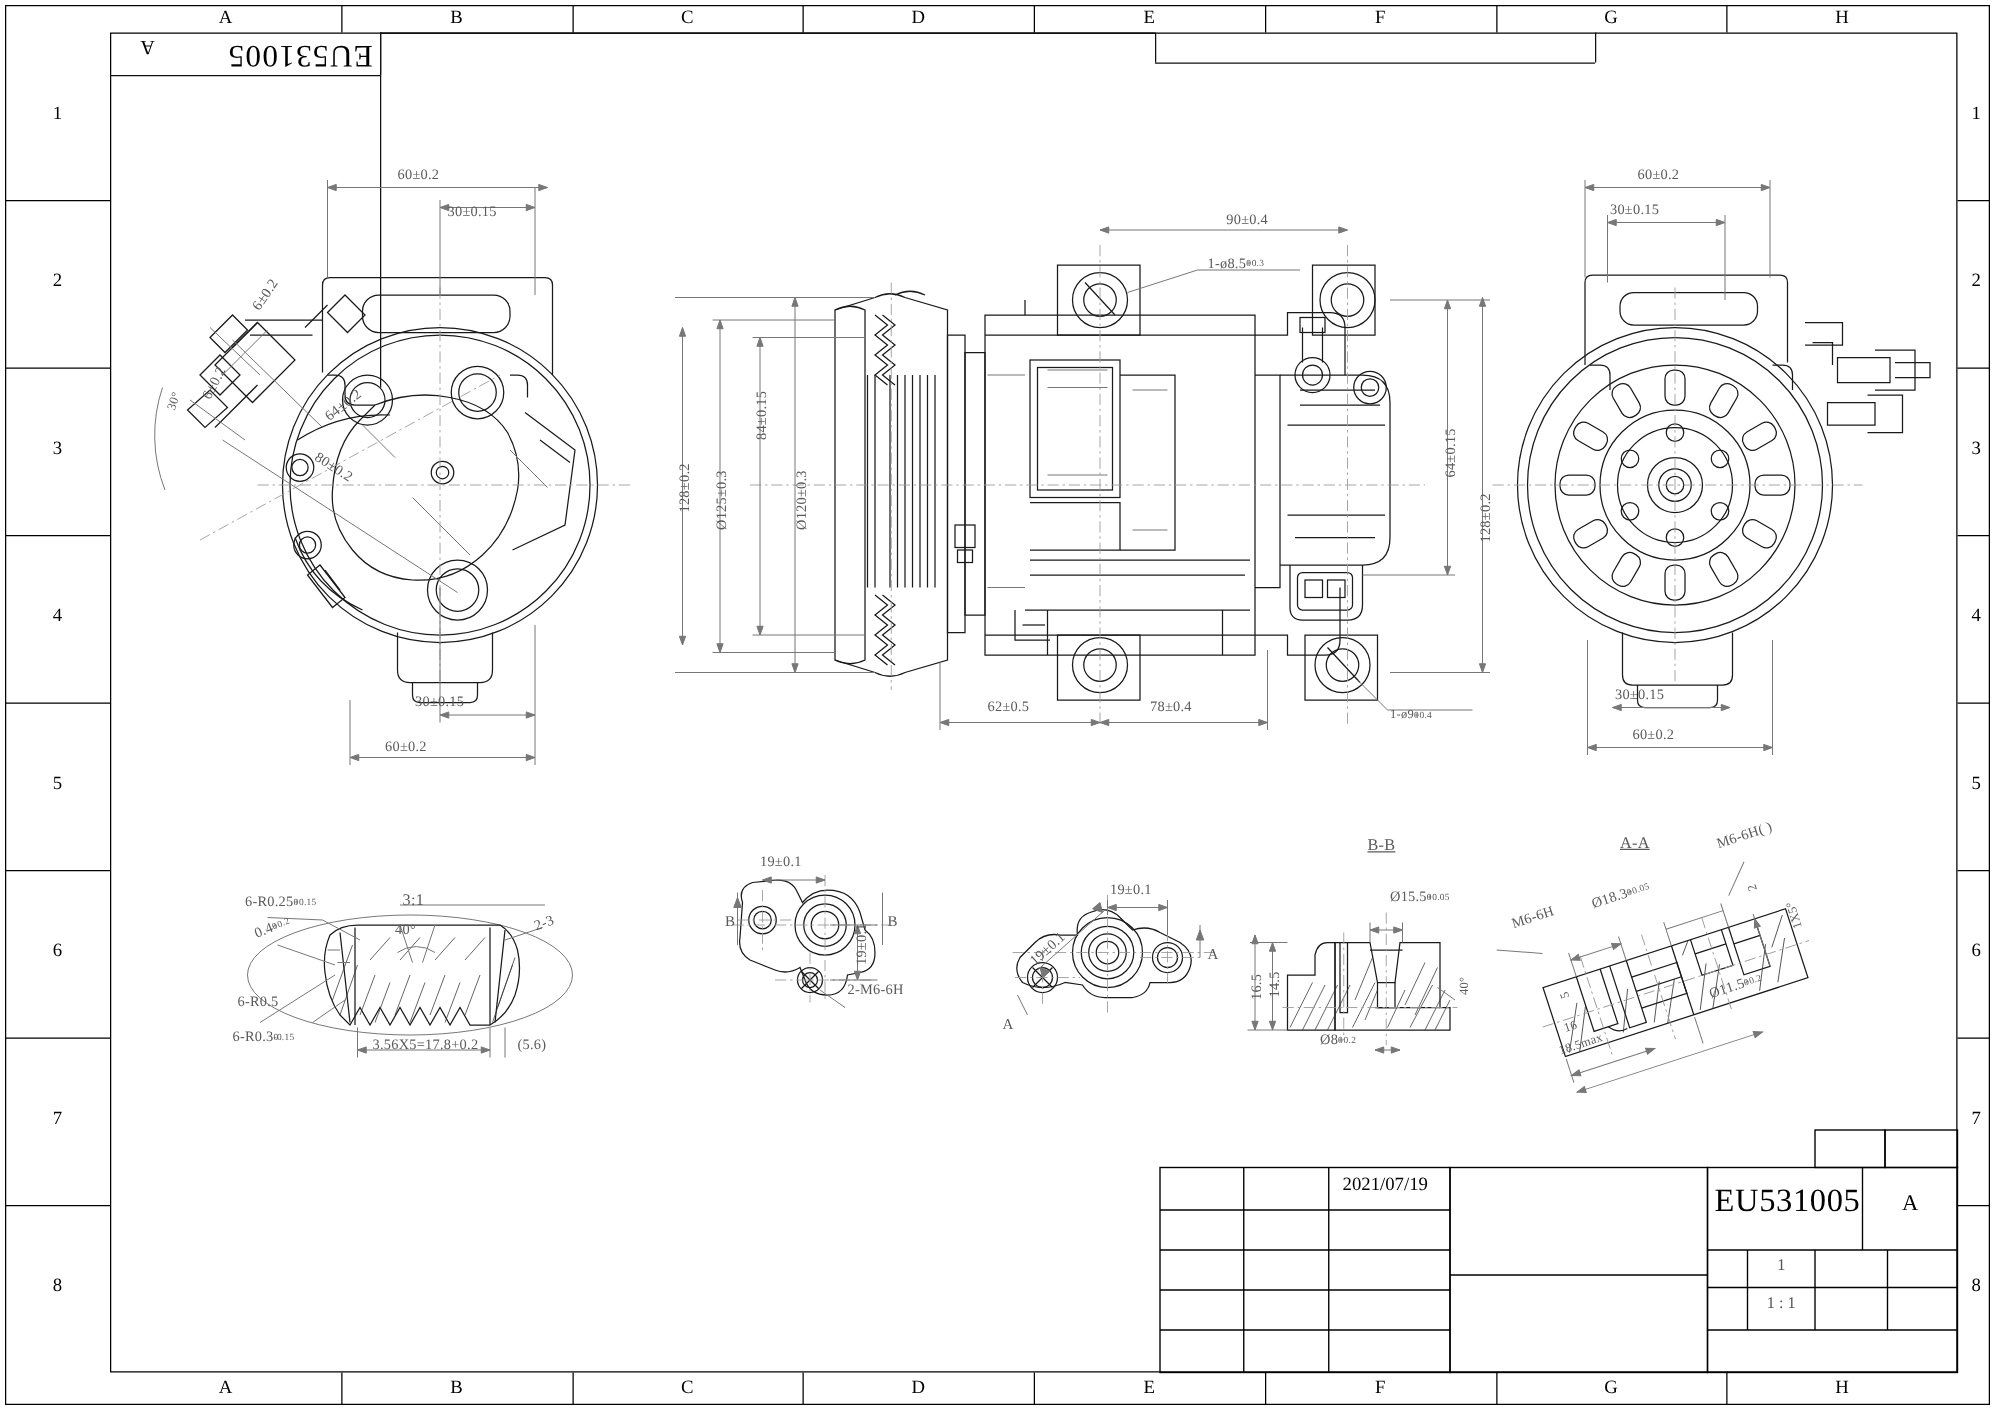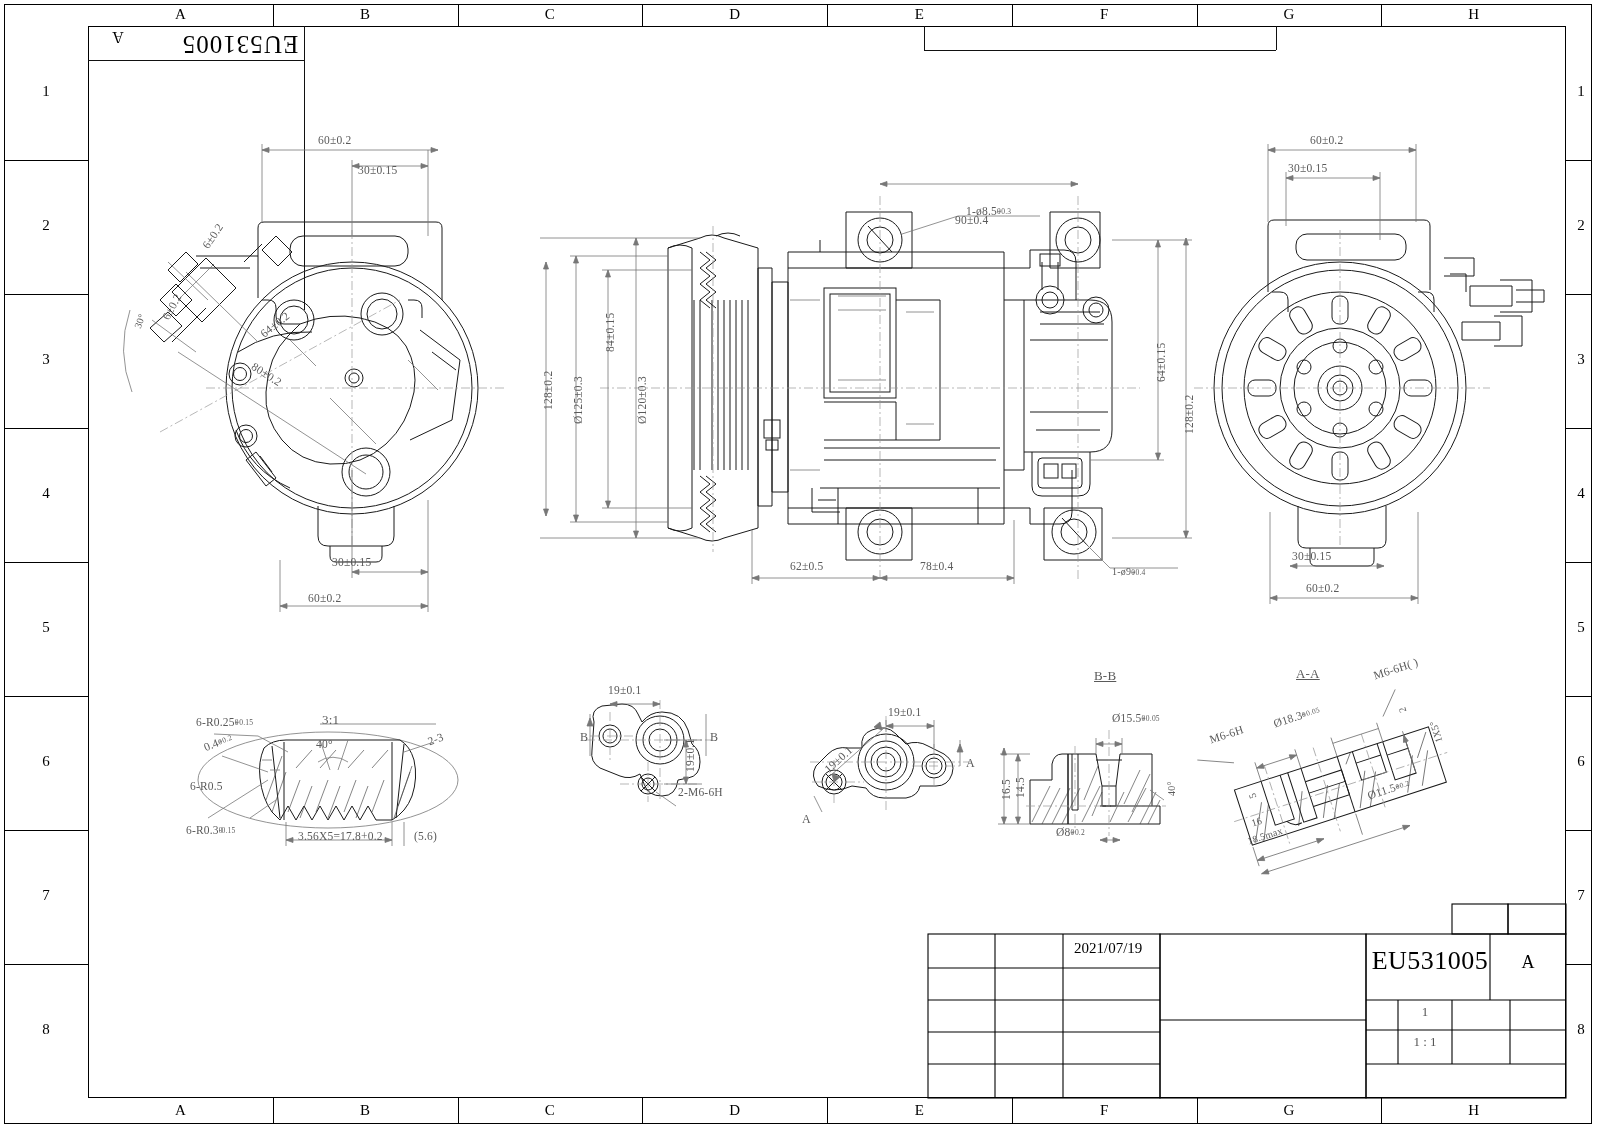--- a/index.html
+++ b/index.html
@@ -356,21 +356,21 @@
       <line x1="1090" y1="460" x2="1164" y2="460"></line>
       <line x1="1112" y1="538" x2="1192" y2="538"></line>
     </g>
   </svg>
 
   <div class="dim rot90" style="left:542px;top:410px;">128±0.2</div>
   <div class="dim rot90" style="left:572px;top:424px;">Ø125±0.3</div>
   <div class="dim rot90" style="left:636px;top:424px;">Ø120±0.3</div>
   <div class="dim rot90" style="left:604px;top:352px;">84±0.15</div>
 
-  <div class="dim" style="left:955px;top:170px;margin-top:44px;">90±0.4</div>
+  <div class="dim" style="left:981px;top:170px;">90±0.4</div>
   <div class="dim" style="left:966px;top:205px;"><span>1-ø8.5</span><span class="stk" style="position:relative;display:inline-block;vertical-align:middle;line-height:.9;"><span class="sup" style="display:block;">+0.3</span><span class="sub" style="display:block;">0</span></span></div>
 
   <div class="dim" style="left:790px;top:560px;">62±0.5</div>
   <div class="dim" style="left:920px;top:560px;">78±0.4</div>
   <div class="dim" style="left:1112px;top:566px;font-size:10px;"><span>1-ø9</span><span style="display:inline-block;line-height:.9;vertical-align:middle;"><span class="sup" style="display:block;">+0.4</span><span class="sub" style="display:block;">0</span></span></div>
 
   <div class="dim rot90" style="left:1155px;top:382px;">64±0.15</div>
   <div class="dim rot90" style="left:1183px;top:434px;">128±0.2</div>
 
   <svg width="1600" height="1132">
@@ -508,21 +508,21 @@
       <line x1="270" y1="770" x2="280" y2="770"></line>
       <line x1="262" y1="760" x2="272" y2="760"></line>
     </g>
   </svg>
 
   <div class="dim" style="left:196px;top:716px;"><span>6-R0.25</span><span style="display:inline-block;line-height:.9;vertical-align:middle;"><span class="sup" style="display:block;">+0.15</span><span class="sub" style="display:block;">0</span></span></div>
   <div class="dim" style="left:202px;top:742px;transform:rotate(-22deg);transform-origin:left top;"><span>0.4</span><span style="display:inline-block;line-height:.9;vertical-align:middle;"><span class="sup" style="display:block;">+0.2</span><span class="sub" style="display:block;">0</span></span></div>
   <div class="dim" style="left:322px;top:712px;font-size:13px;">3:1</div>
   <div class="dim" style="left:316px;top:738px;">40°</div>
   <div class="dim" style="left:426px;top:736px;transform:rotate(-20deg);transform-origin:left top;">2-3</div>
-  <div class="dim" style="left:190px;top:780px;">6-R0.5</div>
+  <div class="dim" style="left:190px;top:796px;">6-R0.5</div>
   <div class="dim" style="left:186px;top:824px;"><span>6-R0.3</span><span style="display:inline-block;line-height:.9;vertical-align:middle;"><span class="sup" style="display:block;">0</span><span class="sub" style="display:block;">-0.15</span></span></div>
   <div class="dim" style="left:298px;top:830px;">3.56X5=17.8+0.2</div>
   <div class="dim" style="left:414px;top:830px;">(5.6)</div>
 
   <svg width="1600" height="1132">
     <g class="s">
       <path d="M594 722 Q590 710 602 706 L622 704 Q634 704 638 714
                L642 722 Q650 712 662 712 Q682 712 688 730 L692 744
                Q700 750 700 762 Q700 776 688 778 L678 780
                Q676 796 662 796 Q648 796 644 784 L640 774

